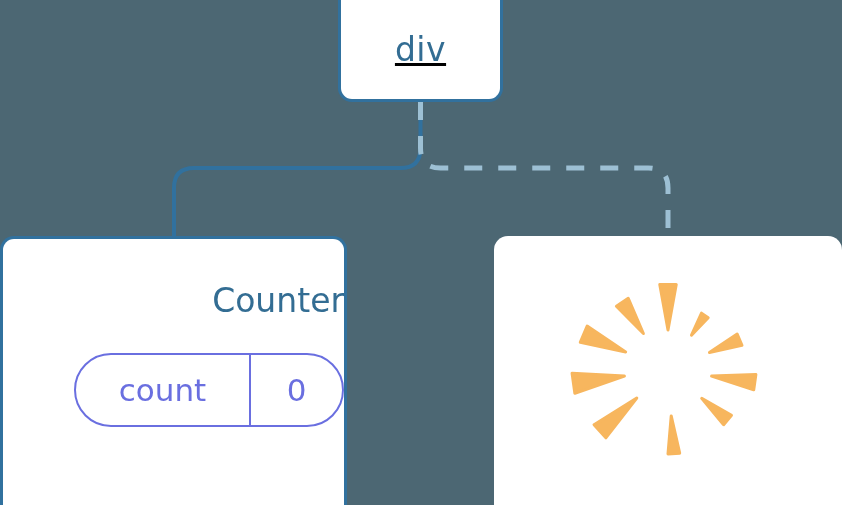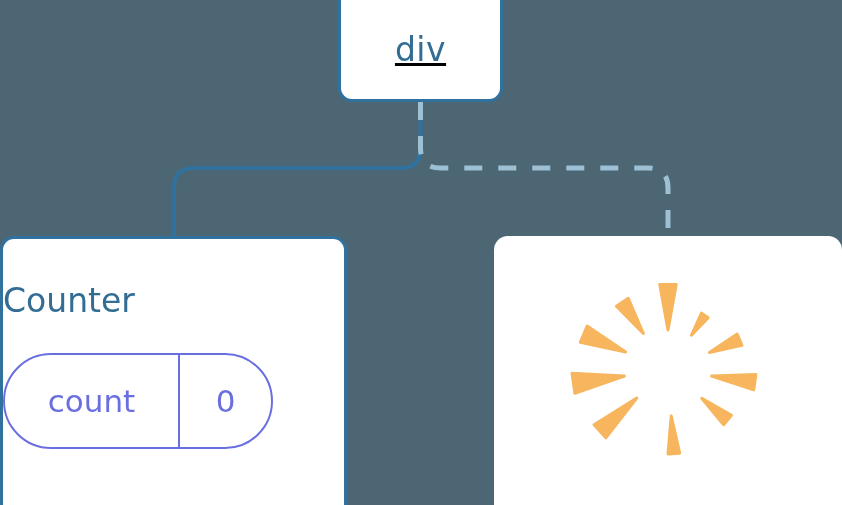--- a/index.html
+++ b/index.html
@@ -65,35 +65,35 @@
     top: 236px;
     width: 347px;
     height: 269px;
     border: 3px solid #31719e;
     border-left-width: 3px;
     border-bottom: 0;
     border-radius: 14px 14px 0 0;
     padding-top: 45px;
     display: flex;
     flex-direction: column;
-    align-items: flex-start;
+    align-items: flex-end;
   }
   #node-counter .node-title {
     font-size: 33px;
     color: #336d93;
     line-height: 1;
     margin-bottom: 36px;
   }
 
   
   .state-pill {
     position: relative;
     display: flex;
     align-items: stretch;
-    height: 96px;
+    height: 74px;
     border: 2px solid #6a6fe0;
     border-radius: 49px;
     box-sizing: border-box;
   }
   .state-pill .pill-key,
   .state-pill .pill-value {
     display: flex;
     align-items: center;
     justify-content: center;
     color: #6a6fe0;

